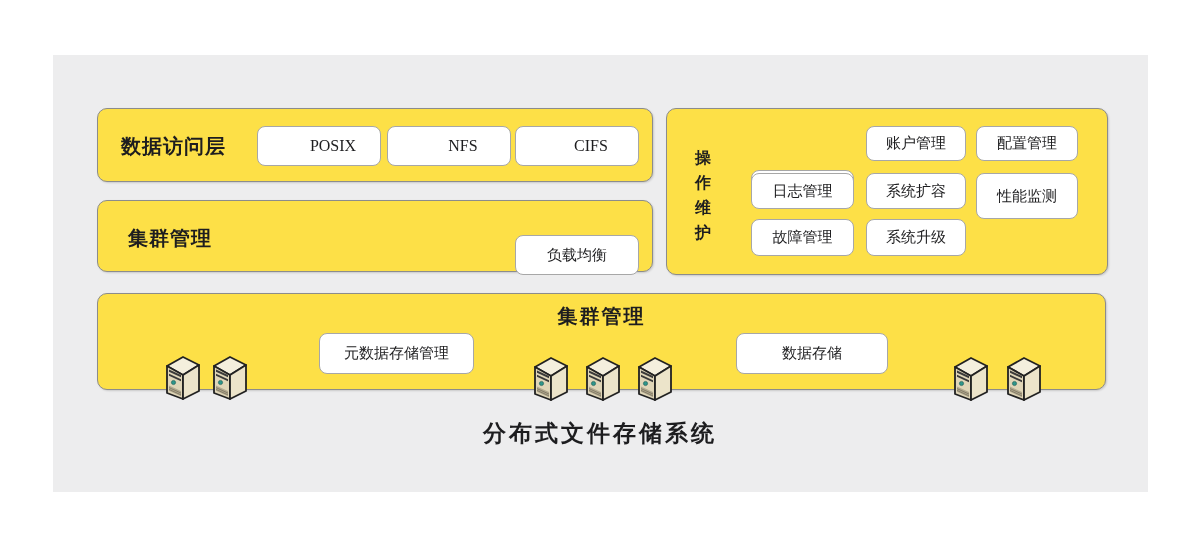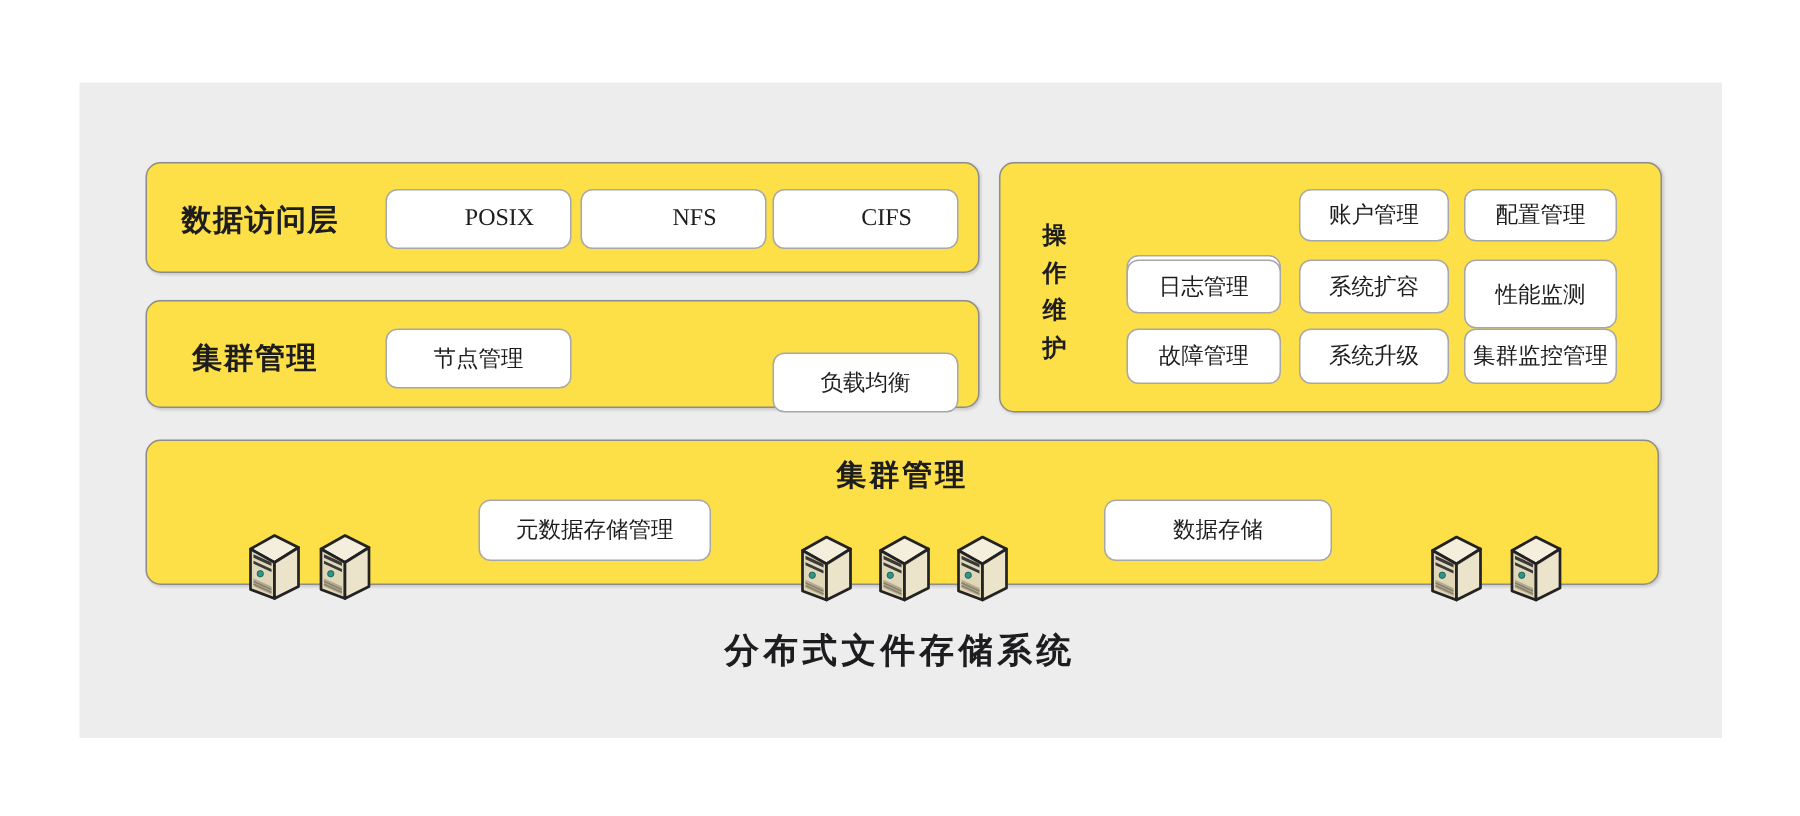--- a/index.html
+++ b/index.html
@@ -89,35 +89,33 @@
 
   <div class="box" style="left:97px; top:108px; width:556px; height:74px;">
     <div class="box-title" style="left:23px; top:24px;">数据访问层</div>
     <div class="pill lg" style="left:159px; top:17px; width:124px; height:40px;">POSIX</div>
     <div class="pill lg" style="left:289px; top:17px; width:124px; height:40px;">NFS</div>
     <div class="pill lg" style="left:417px; top:17px; width:124px; height:40px;">CIFS</div>
   </div>
 
   <div class="box" style="left:97px; top:200px; width:556px; height:72px;">
     <div class="box-title" style="left:30px; top:24px;">集群管理</div>
-    <div class="pill" style="left:159px; top:18px; width:124px; height:40px;">节点管理</div>
     <div class="pill" style="left:417px; top:34px; width:124px; height:40px;">负载均衡</div>
   </div>
 
   <div class="box" style="left:666px; top:108px; width:442px; height:167px;">
     <div class="vtitle">操作维护</div>
     <div class="pill" style="left:84px;  top:17px;  width:103px; height:35px;margin-top:44px;">安装部署</div>
     <div class="pill" style="left:199px; top:17px;  width:100px; height:35px;">账户管理</div>
     <div class="pill" style="left:309px; top:17px;  width:102px; height:35px;">配置管理</div>
     <div class="pill" style="left:84px;  top:64px;  width:103px; height:36px;">日志管理</div>
     <div class="pill" style="left:199px; top:64px;  width:100px; height:36px;">系统扩容</div>
     <div class="pill" style="left:309px; top:64px;  width:102px; height:46px;">性能监测</div>
     <div class="pill" style="left:84px;  top:110px; width:103px; height:37px;">故障管理</div>
     <div class="pill" style="left:199px; top:110px; width:100px; height:37px;">系统升级</div>
-    <div class="pill" style="left:309px; top:110px; width:102px; height:37px;">集群监控管理</div>
   </div>
 
   <div class="box" style="left:97px; top:293px; width:1009px; height:97px;">
     <div class="centered-title">集群管理</div>
     <div class="pill" style="left:221px; top:39px; width:155px; height:41px;">元数据存储管理</div>
     <div class="pill" style="left:638px; top:39px; width:152px; height:41px;">数据存储</div>
   </div>
 
   <svg width="0" height="0" style="position:absolute" aria-hidden="true">
     <defs>

